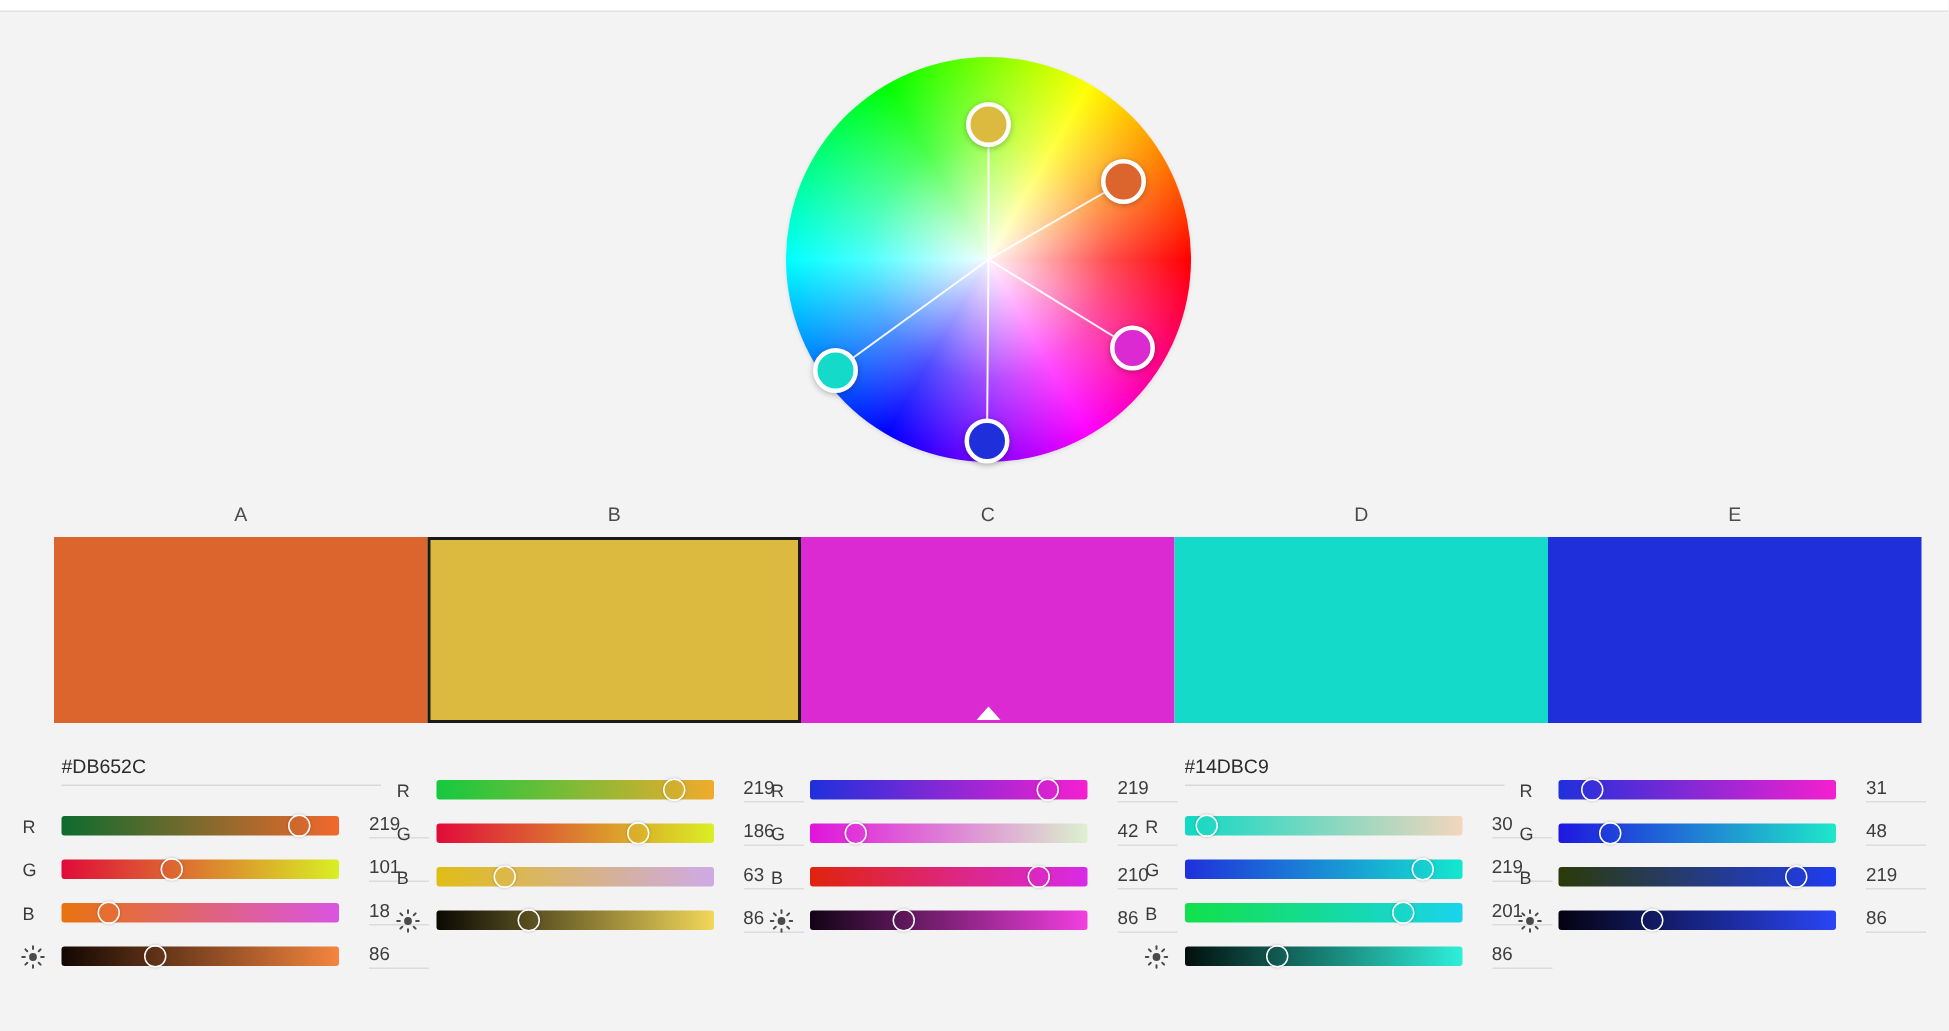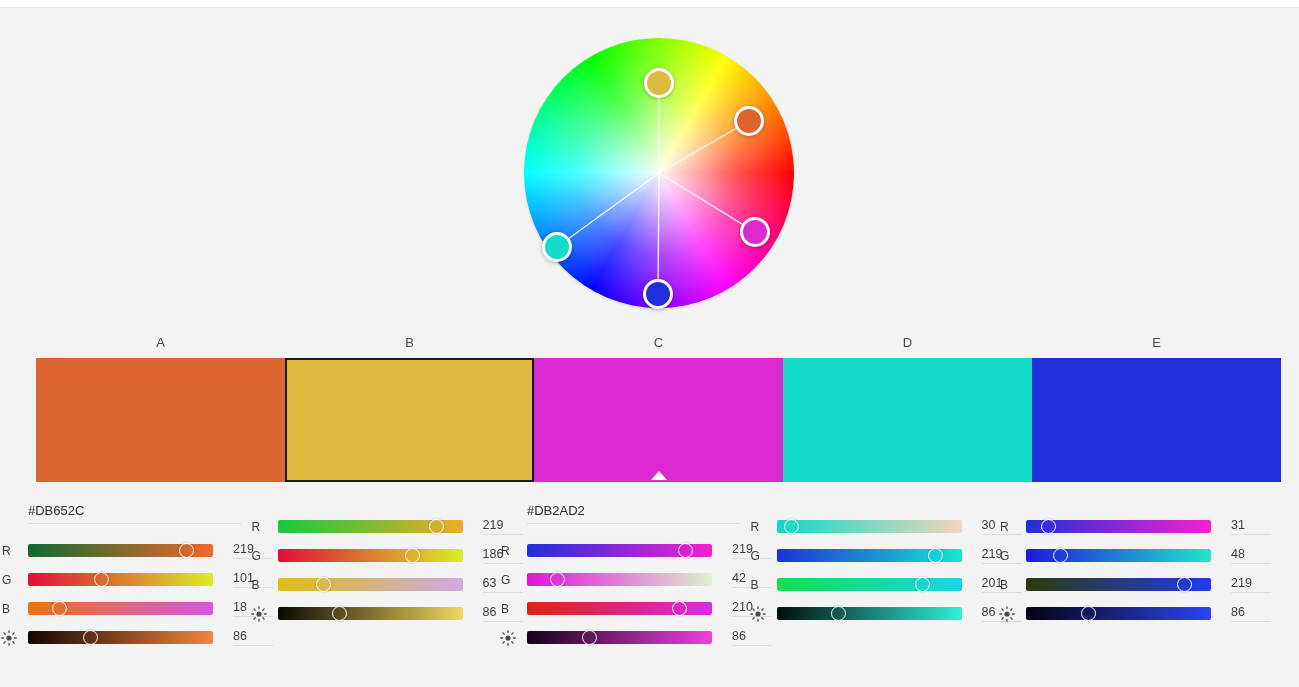--- a/index.html
+++ b/index.html
@@ -75,21 +75,21 @@
   }
 
   
   .editors {
     position: absolute; left: 0px; top: 500px; width: 1299px; height: 170px;
     display: flex;
   }
   .editor-col {
     position: relative;
     width: 249.5px; flex: 0 0 249.5px;
-    padding-left: 28px;
+    padding-left: 41px;
   }
   .hex-field {
     width: 213px; height: 24px;
     font-size: 13px; color: #2b2b2b; line-height: 20px;
     border: none; border-bottom: 1px solid #d8d8d8;
     background: transparent; padding: 0 0 3px 0;
     font-family: "Liberation Sans", "DejaVu Sans", sans-serif;
     outline: none;
   }
   .channels { margin-top: 12px; }
@@ -241,21 +241,21 @@
                   <line x1="13.1" y1="2.9" x2="11.8" y2="4.2"></line>
                   <line x1="4.2" y1="11.8" x2="2.9" y2="13.1"></line>
                 </g>
               </svg></span>
             <div class="slider" style="background: linear-gradient(to right, rgb(10, 9, 3), rgb(242, 215, 90));">
               <div class="slider-thumb" style="left: 62.3922px;"></div>
             </div>
             <span class="chan-val">86</span>
           </div>
         </div></div>
-      <div class="editor-col"><input type="text" class="hex-field" value="#DB2AD2" style=""><div class="channels">
+      <div class="editor-col"><div class="channels">
           <div class="chan-row">
             <span class="chan-key">R</span>
             <div class="slider" style="background: linear-gradient(to right, rgb(31, 48, 219), rgb(245, 32, 207));">
               <div class="slider-thumb" style="left: 158.882px;"></div>
             </div>
             <span class="chan-val">219</span>
           </div>
           <div class="chan-row">
             <span class="chan-key">G</span>
             <div class="slider" style="background: linear-gradient(to right, rgb(224, 19, 219), rgb(221, 240, 207));">
@@ -283,21 +283,21 @@
                   <line x1="13.1" y1="2.9" x2="11.8" y2="4.2"></line>
                   <line x1="4.2" y1="11.8" x2="2.9" y2="13.1"></line>
                 </g>
               </svg></span>
             <div class="slider" style="background: linear-gradient(to right, rgb(18, 3, 22), rgb(242, 63, 224));">
               <div class="slider-thumb" style="left: 62.3922px;"></div>
             </div>
             <span class="chan-val">86</span>
           </div>
         </div></div>
-      <div class="editor-col"><div class="channels">
+      <div class="editor-col"><input type="text" class="hex-field" value="#14DBC9" style=""><div class="channels">
           <div class="chan-row">
             <span class="chan-key">R</span>
             <div class="slider" style="background: linear-gradient(to right, rgb(15, 217, 196), rgb(242, 214, 189));">
               <div class="slider-thumb" style="left: 14.5098px;"></div>
             </div>
             <span class="chan-val">30</span>
           </div>
           <div class="chan-row">
             <span class="chan-key">G</span>
             <div class="slider" style="background: linear-gradient(to right, rgb(31, 48, 219), rgb(20, 232, 207));">

